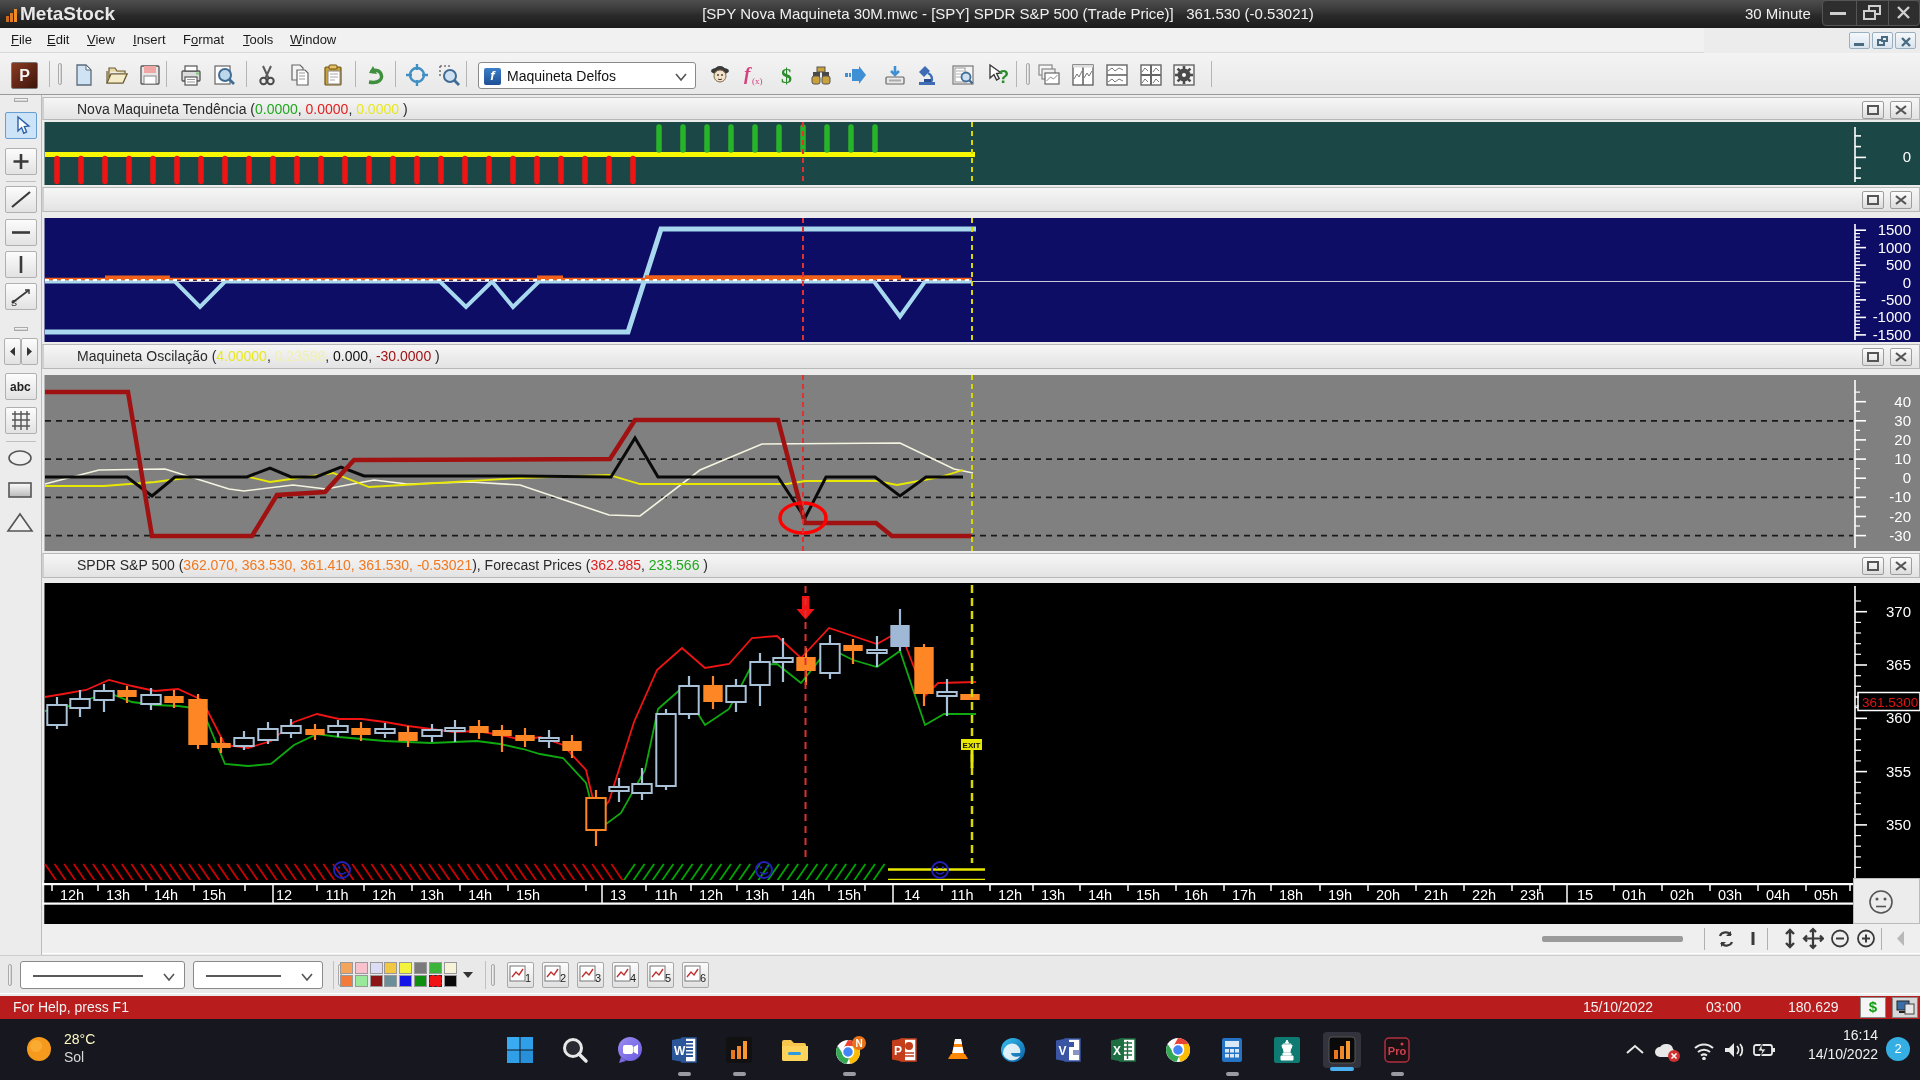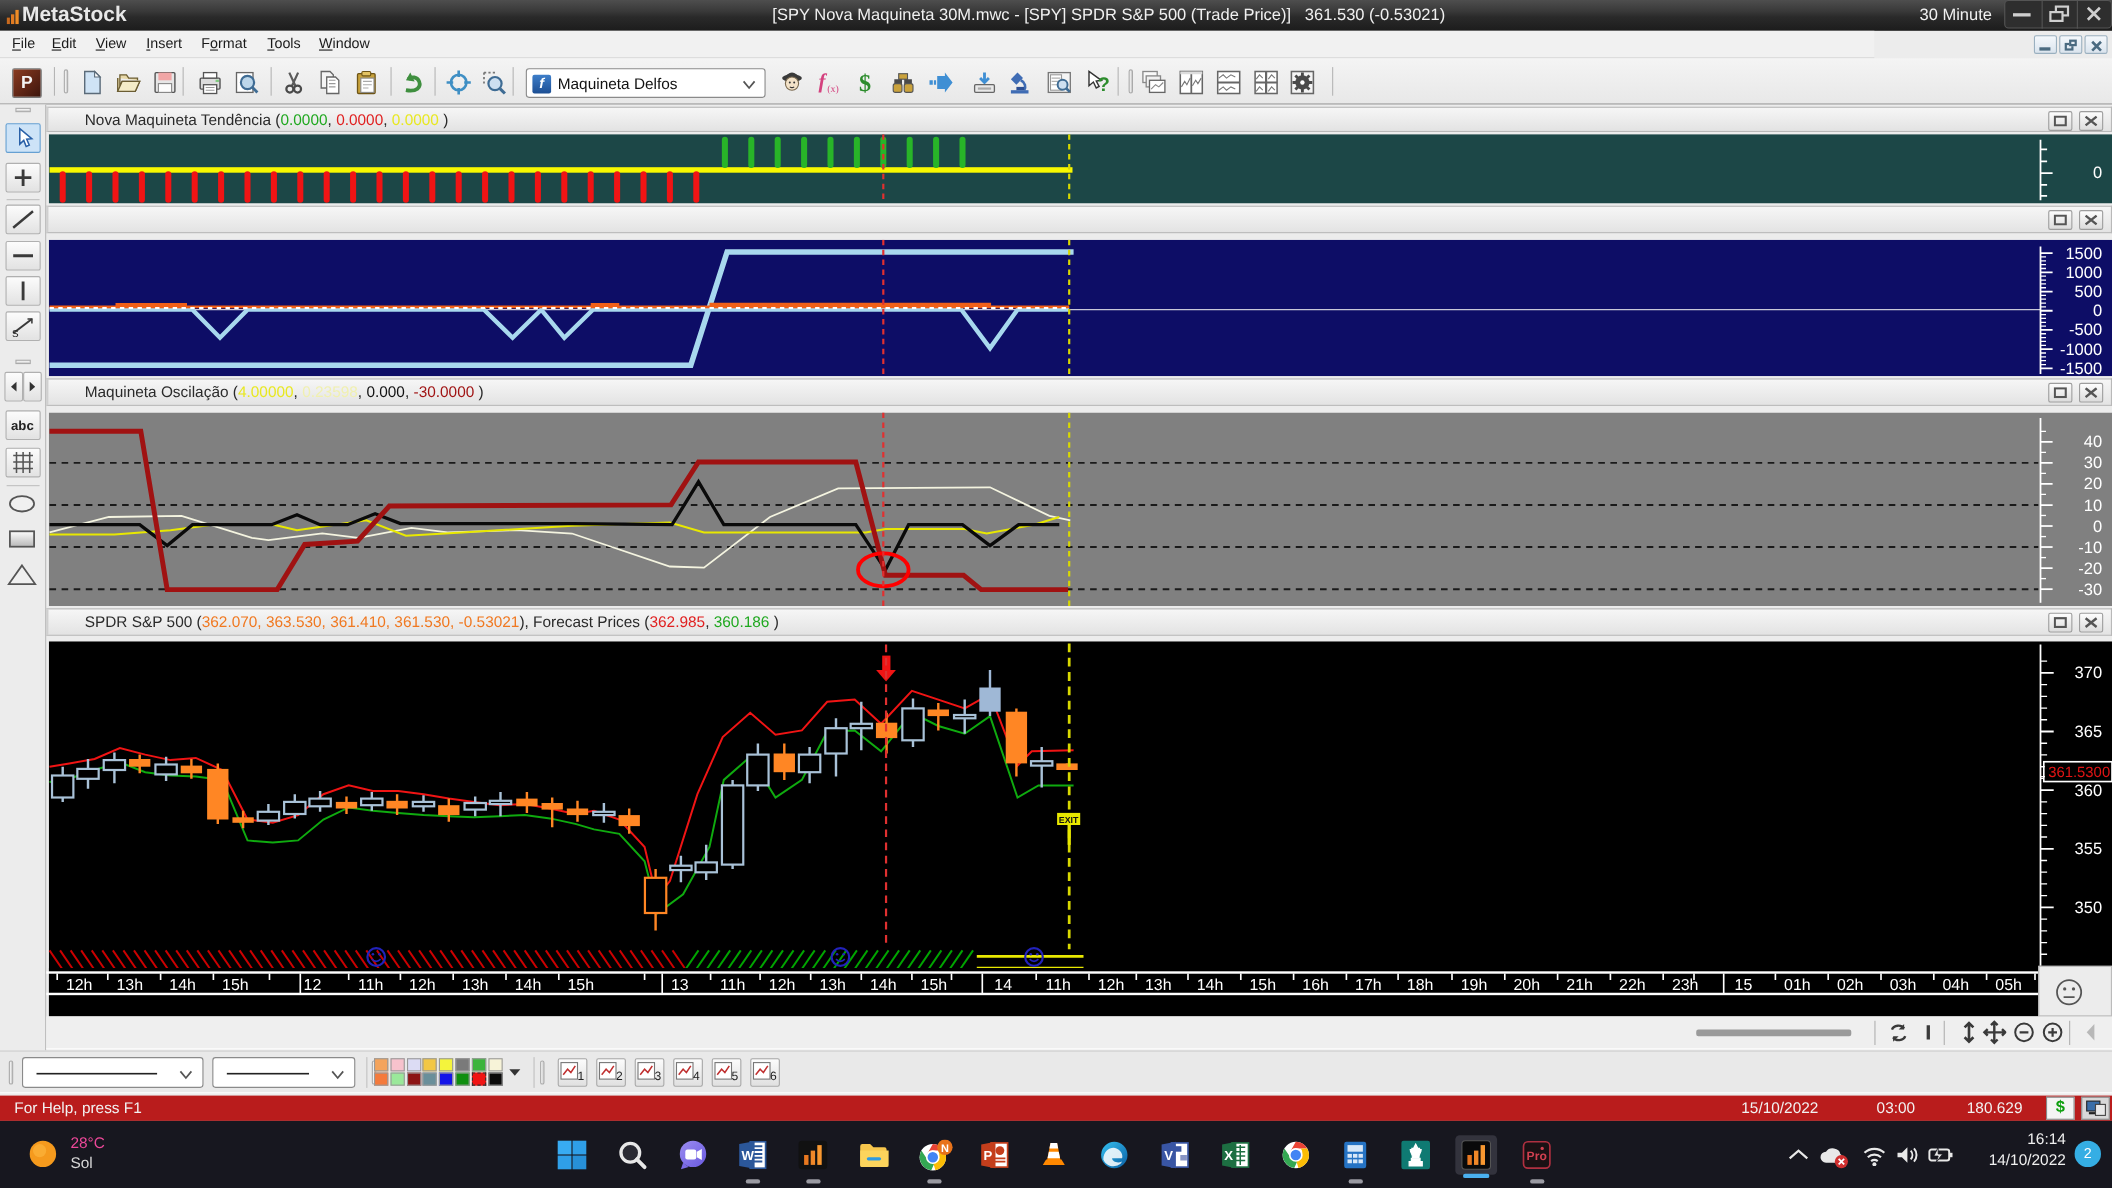--- a/index.html
+++ b/index.html
@@ -443,21 +443,21 @@
       <text x="1911" y="540.6" fill="#fff" font-size="15" text-anchor="end">-30</text>
       <text x="1911" y="521.5" fill="#fff" font-size="15" text-anchor="end">-20</text>
       <text x="1911" y="502.3" fill="#fff" font-size="15" text-anchor="end">-10</text>
       <text x="1911" y="483.2" fill="#fff" font-size="15" text-anchor="end">0</text>
       <text x="1911" y="464.1" fill="#fff" font-size="15" text-anchor="end">10</text>
       <text x="1911" y="444.9" fill="#fff" font-size="15" text-anchor="end">20</text>
       <text x="1911" y="425.8" fill="#fff" font-size="15" text-anchor="end">30</text>
       <text x="1911" y="406.7" fill="#fff" font-size="15" text-anchor="end">40</text>
     </svg>
     <div class="ptit abs" style="top:553px;height:25px;">
-      <div class="tx">SPDR S&amp;P 500 (<span style="color:#f07820">362.070, 363.530, 361.410, 361.530, -0.53021</span>), Forecast Prices (<span style="color:#e02020">362.985</span>, <span style="color:#1fa81f">360.186</span> )</div>
+      <div class="tx">SPDR S&amp;P 500 (<span style="color:#f07820">362.070, 363.530, 361.410, 361.530, -0.53021</span>), Forecast Prices (<span style="color:#e02020">362.985</span>, <span style="color:#1fa81f">233.566</span> )</div>
       <div class="wbtn" style="left:1818px;"><svg width="12" height="10" style="margin-top:3px">
           <rect x="1" y="1" width="10" height="8" fill="none" stroke="#555" stroke-width="2"></rect>
         </svg></div>
       <div class="wbtn" style="left:1846px;"><svg width="12" height="10" style="margin-top:3px">
           <path d="M1 1 L11 9 M11 1 L1 9" stroke="#555" stroke-width="2.2"></path>
         </svg></div>
     </div>
     <svg class="abs" style="left:42px;top:583px" width="1878" height="341" viewBox="42 583 1878 341">
       <rect x="44.5" y="583" width="1875.5" height="341" fill="#000"></rect>
       <polyline points="45.0,697.0 63.0,694.0 86.0,690.0 109.0,680.0 132.0,686.0 155.0,691.0 178.0,689.0 202.0,700.0 225.0,745.0 248.0,748.0 271.0,741.0 294.0,722.0 317.0,714.0 339.0,719.0 362.0,719.0 385.0,722.0 408.0,726.0 431.0,729.0 454.0,732.0 477.0,731.0 500.0,735.0 523.0,740.0 540.0,737.0 563.0,745.0 586.0,770.0 597.0,816.0 609.0,801.0 634.0,722.0 657.0,670.0 682.0,648.0 705.0,668.0 729.0,664.0 752.0,638.0 777.0,636.0 801.0,658.0 829.0,628.0 853.0,636.0 877.0,644.0 900.0,631.0 925.0,696.0 938.0,683.0 976.0,682.0" fill="none" stroke="#f01414" stroke-width="1.8"></polyline>
@@ -895,21 +895,21 @@
           <rect x="4" y="3" width="12" height="9" fill="#3a6ea8" stroke="#222"></rect>
           <rect x="6" y="13" width="8" height="2" fill="#222"></rect>
           <rect x="12" y="6" width="9" height="10" fill="#e8e8e8" stroke="#444"></rect>
         </svg></div>
     </div>
     <div id="taskbar" class="abs">
       <svg class="abs" style="left:26px;top:17px" width="26" height="26">
         <circle cx="13" cy="13" r="12" fill="#f59a1d"></circle>
         <circle cx="10" cy="10" r="6" fill="#fcb33c" fill-opacity="0.7"></circle>
       </svg>
-      <div class="abs" style="left:64px;top:12px;color:#ec4899;font-size:14px;">28°C</div>
+      <div class="abs" style="left:64px;top:12px;color:#fef9c3;font-size:14px;">28°C</div>
       <div class="abs" style="left:64px;top:30px;color:#d8d8d8;font-size:14px;">Sol</div>
       <svg class="abs" style="left:506.0px;top:17px" width="28" height="28">
         <rect x="1" y="1" width="12.5" height="12.5" fill="#38abf2"></rect>
         <rect x="14.5" y="1" width="12.5" height="12.5" fill="#2f9fe8"></rect>
         <rect x="1" y="14.5" width="12.5" height="12.5" fill="#2f9fe8"></rect>
         <rect x="14.5" y="14.5" width="12.5" height="12.5" fill="#2790d8"></rect>
       </svg>
       <svg class="abs" style="left:560.8px;top:17px" width="28" height="28">
         <circle cx="12" cy="12" r="8.5" fill="#2a2a33" stroke="#e8e8e8" stroke-width="3"></circle>
         <path d="M18 18 L25 25" stroke="#e8e8e8" stroke-width="3.5" stroke-linecap="round"></path>

